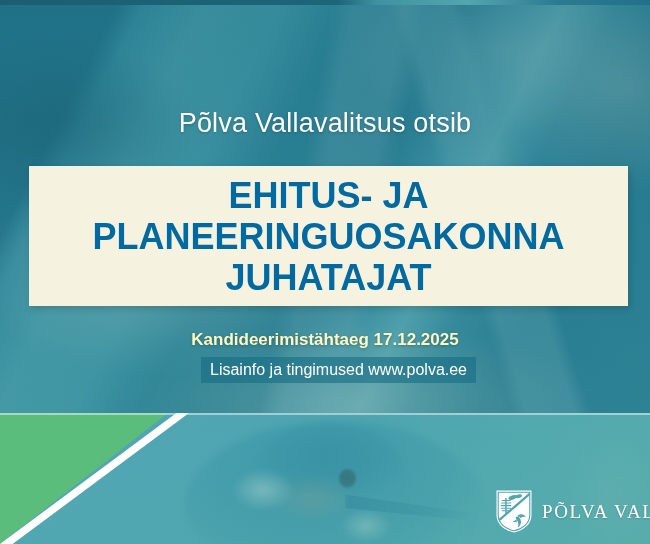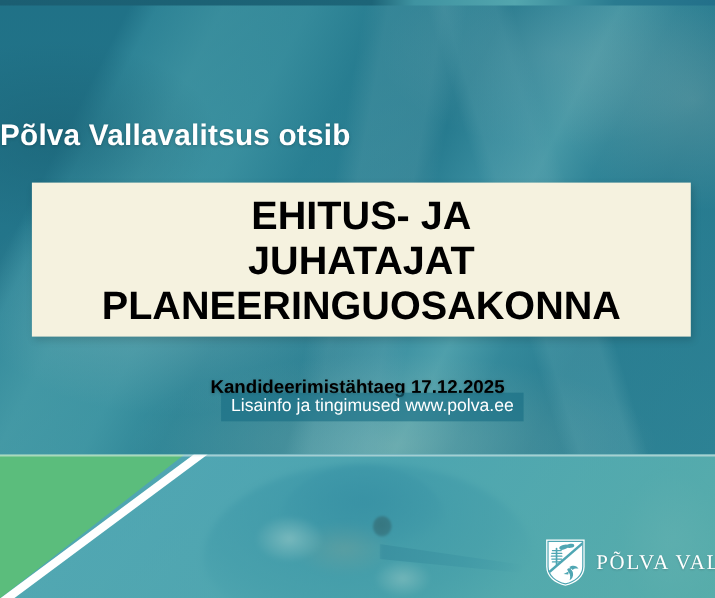--- a/index.html
+++ b/index.html
@@ -71,54 +71,55 @@
     left: 0; top: 0;
     width: 650px; height: 5px;
     background: linear-gradient(90deg, #1b5e72 0%, #1d6578 52%, #3f93a1 58%, #53a6ae 72%, #2a7b90 86%, #23708a 100%);
   }
 
   
   .kicker {
     position: absolute;
     left: 0; top: 108px;
     width: 650px;
+    text-align: center;
     color: #ffffff;
     font-size: 27px;
-    font-weight: bold;
+    font-weight: normal;
     letter-spacing: 0.2px;
     text-shadow: 0 1px 3px rgba(0,0,0,0.22);
   }
 
   
   .cream-panel {
     position: absolute;
     left: 29px; top: 166px;
     width: 599px; height: 140px;
     background: #f5f2df;
     box-shadow: 2px 3px 7px rgba(0,0,0,0.16);
   }
   .job-title {
     position: absolute;
     left: 0; top: 9px;
     width: 599px;
     text-align: center;
-    color: #000000;
+    color: #0369a1;
     font-size: 36px;
     font-weight: bold;
     line-height: 41px;
     letter-spacing: 0px;
   }
 
   
   .deadline {
     position: absolute;
-    left: 0; top: 342px;
+    left: 0; top: 330px;
     width: 650px;
     text-align: center;
-    color: #000000;
+    color: #fef9c3;
     font-size: 17px;
     font-weight: bold;
     text-shadow: 0 1px 3px rgba(0,0,0,0.25);
   }
 
   
   .contact {
     position: absolute;
     left: 0; top: 357px;
     width: 650px;
@@ -272,22 +273,22 @@
       <div class="tint"></div>
     </div>
     <div class="top-dark-strip"></div>
   </div>
 
   <div class="kicker">Põlva Vallavalitsus otsib</div>
 
   <div class="cream-panel">
     <div class="job-title">
       <div>EHITUS- JA</div>
+      <div>PLANEERINGUOSAKONNA</div>
       <div>JUHATAJAT</div>
-      <div>PLANEERINGUOSAKONNA</div>
     </div>
   </div>
 
   <div class="deadline">Kandideerimistähtaeg  17.12.2025</div>
 
   <div class="contact">
     <span class="row">
       <span class="line">Lisainfo ja tingimused www.polva.ee</span>
     </span>
   </div>

